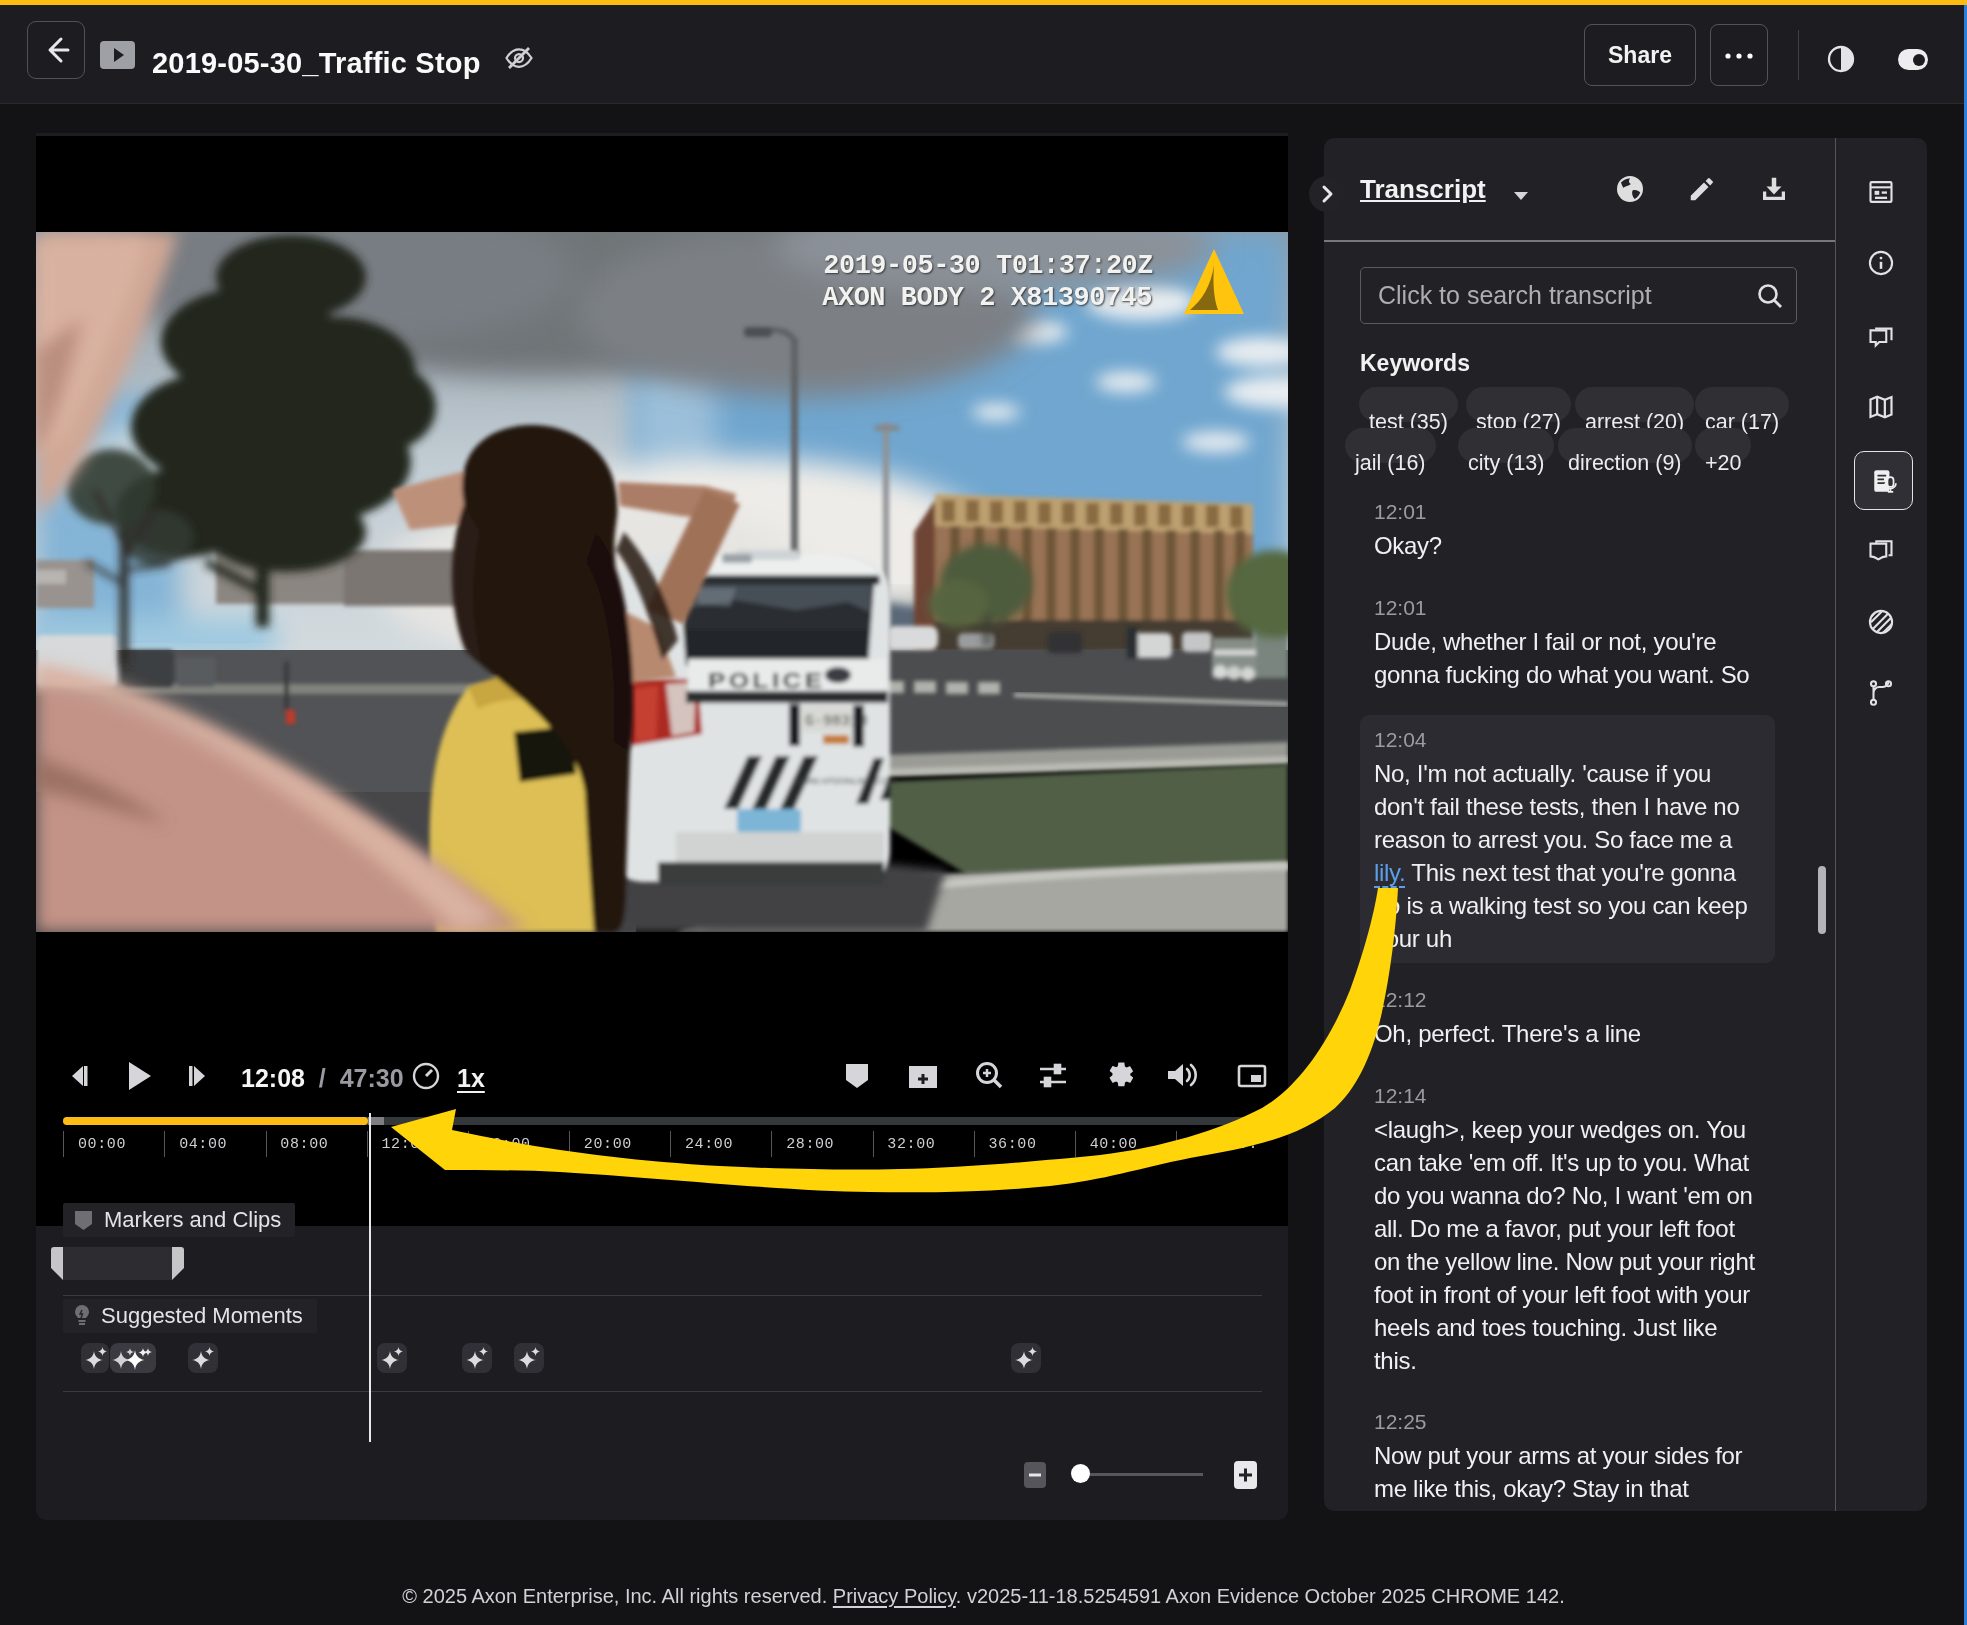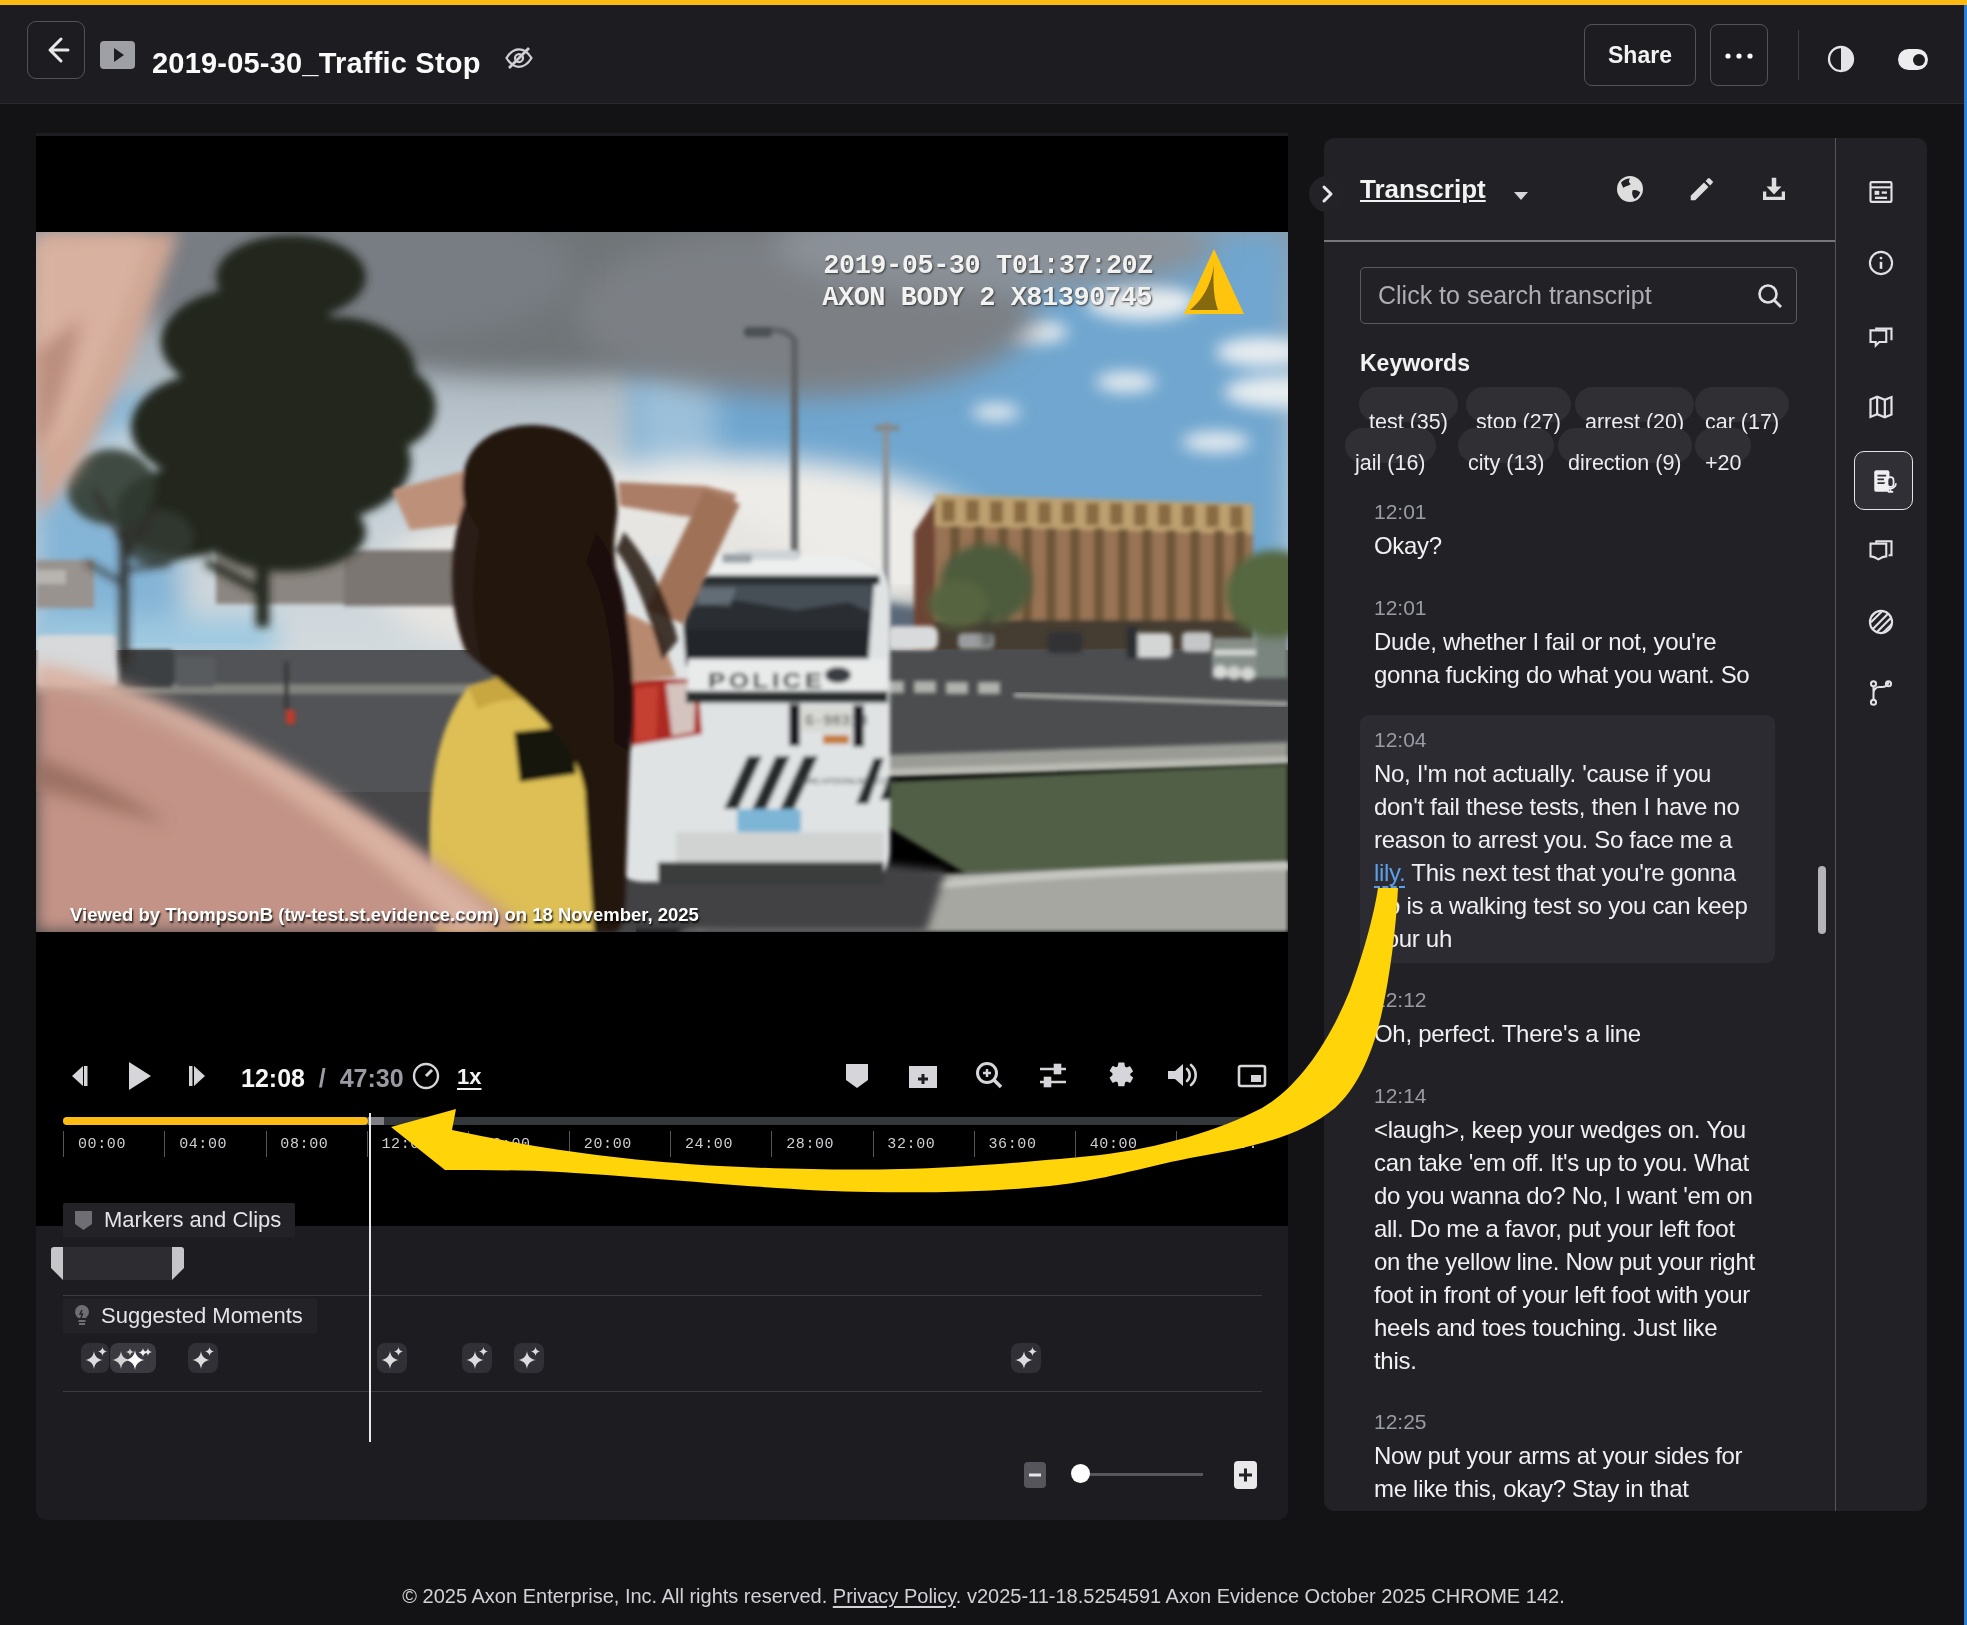--- a/index.html
+++ b/index.html
@@ -23,21 +23,21 @@
   .ppanel { position:absolute; left:36px; top:133px; width:1252px; height:1387px; background:#1d1d21; border-radius:0 0 10px 10px; overflow:hidden; }
   .vblack { position:absolute; left:0; top:3px; width:1252px; height:1090px; background:#000; }
   .vframe { position:absolute; left:0; top:96px; width:1252px; height:700px; overflow:hidden; }
   .tsline { position:absolute; font-family:"Liberation Mono", monospace; font-weight:700; font-size:27px; color:#f2f2f0; text-shadow:1px 1px 2px rgba(40,40,40,.85); letter-spacing:-0.5px; white-space:pre; }
   .viewedby { position:absolute; left:34px; top:768px; font-size:18.5px; font-weight:700; color:#fff; text-shadow:1px 2px 2px rgba(0,0,0,.9); }
 
   
   .controls { position:absolute; left:0; top:895px; width:1252px; height:90px; }
   .timetext { position:absolute; left:205px; top:36px; font-size:25px; font-weight:700; color:#f5f5f5; }
   .timetext .dim { color:#9a9aa2; font-weight:700; }
-  .speedx { position:absolute; left:421px; top:36px; font-size:22px; font-weight:700; text-decoration:underline; text-underline-offset:4px; }
+  .speedx { position:absolute; left:421px; top:36px; font-size:25px; font-weight:700; text-decoration:underline; text-underline-offset:4px; }
 
   
   .track { position:absolute; left:27px; top:984px; width:1213px; height:8px; background:#34383b; border-radius:4px; }
   .track .played { position:absolute; left:0; top:0; width:305px; height:8px; background:#fdbc13; border-radius:4px; }
   .track .buffer { position:absolute; left:305px; top:0; width:16px; height:8px; background:#7e7e84; }
   .ruler { position:absolute; left:27px; top:996px; width:1213px; height:52px; overflow:hidden; font-family:"Liberation Mono", monospace; font-size:15px; color:#cfcfd3; }
   .ruler .tick { position:absolute; top:2px; width:1px; height:26px; background:#55555b; }
   .ruler .lab { position:absolute; top:7px; letter-spacing:0.6px; white-space:pre; }
   .playhead { position:absolute; left:333px; top:980px; width:1.5px; height:329px; background:#e8e8ea; z-index:5; }
 
@@ -378,21 +378,20 @@
     <path d="M0 524 C40 538 92 562 132 592 C92 582 40 567 0 557 Z" fill="#8d6455" filter="url(#b8)" opacity="0.7"></path>
   </g>
 </svg>
       </div>
       <div class="tsline" style="right:135px; top:115px;">2019-05-30 T01:37:20Z</div>
       <div class="tsline" style="right:136px; top:147px;">AXON BODY 2 X81390745</div>
       <svg class="abs" style="right:43px; top:112px;" width="62" height="70" viewBox="0 0 62 70">
         <path d="M31 1 L61 66 L1 66 Z" fill="#ffc40e"></path>
         <path d="M31 17 C28 38 19 52 7 62 L35 62 C30 48 30 32 31 17 Z" fill="#0e0e10" opacity="0.5"></path>
       </svg>
-      <div class="viewedby">Viewed by ThompsonB (tw-test.st.evidence.com) on 18 November, 2025</div>
     </div>
 
     <div class="controls">
       <svg class="abs" style="left:31px;top:36px;" width="24" height="24">
         <path d="M16 2 L5 12 L16 22 Z" fill="#d6d6da"></path>
         <rect x="17" y="2" width="3.5" height="20" fill="#d6d6da"></rect>
       </svg>
       <svg class="abs" style="left:91px;top:33px;" width="26" height="30">
         <path d="M2 1 L24 15 L2 29 Z" fill="#d6d6da"></path>
       </svg>

